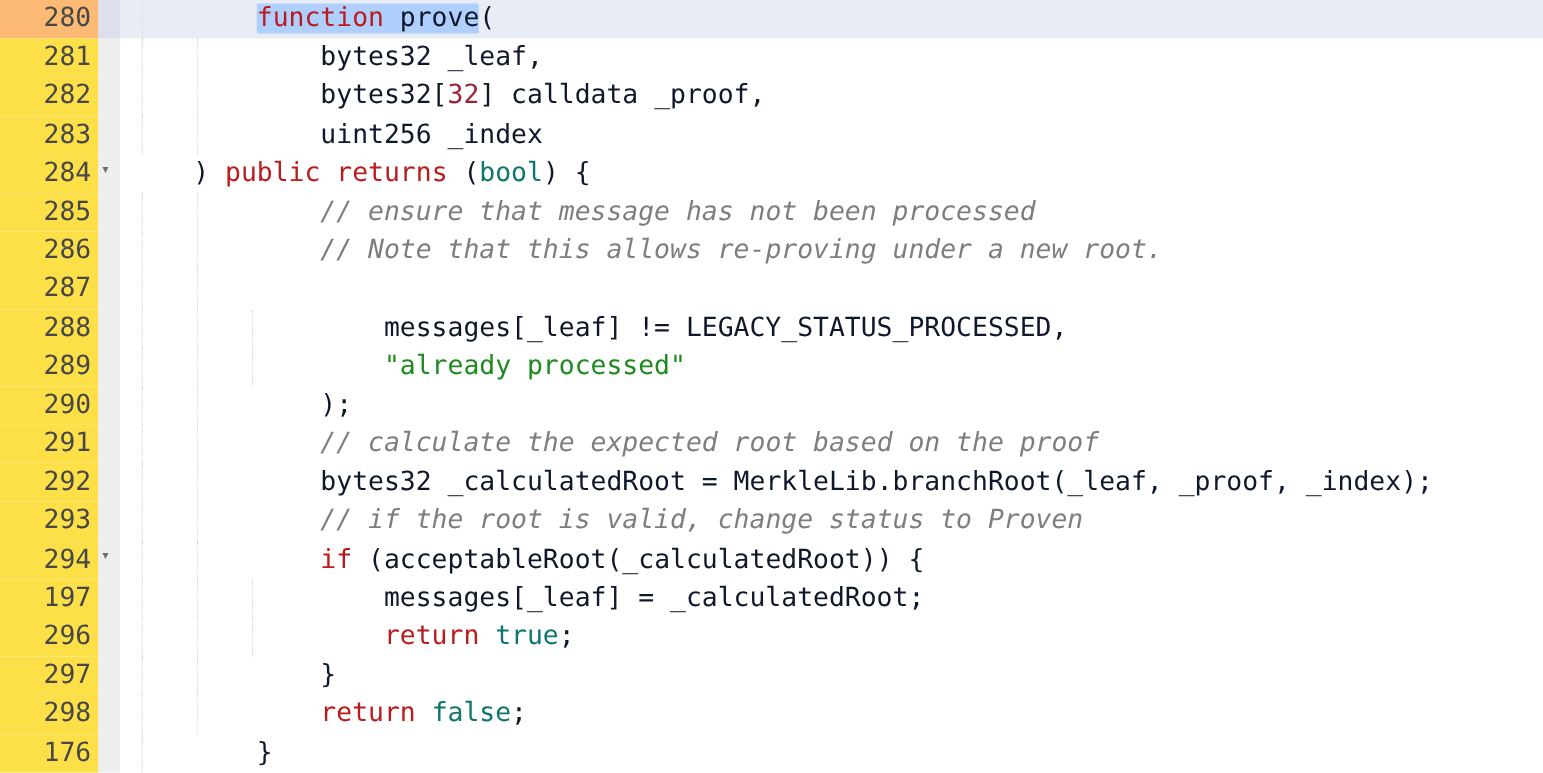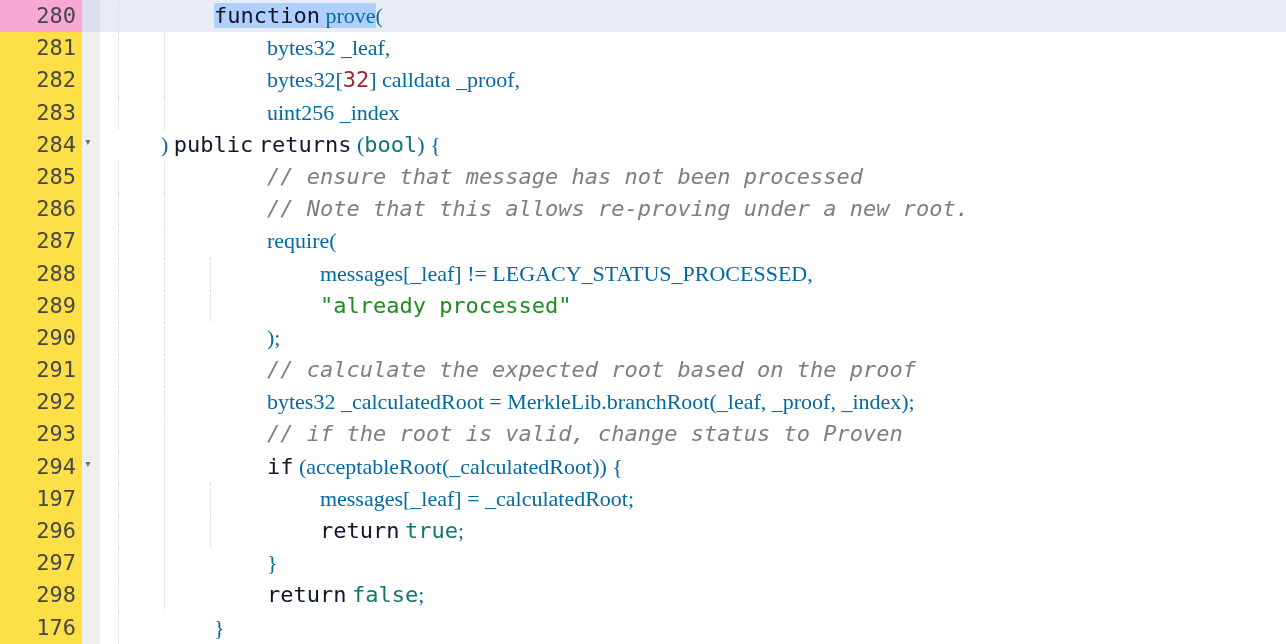--- a/index.html
+++ b/index.html
@@ -15,21 +15,21 @@
   .gutter {
     width: 82px;
     flex: none;
     text-align: right;
     padding-right: 6px;
     background: #fde047;
     color: #474747;
     user-select: none;
     font-variant-numeric: tabular-nums;
   }
-  .row.hl .gutter { background: #f9a8d4; }
+  .row.hl .gutter { background: #fdba74; }
   .foldcol {
     width: 18px;
     flex: none;
     background: #eeeeee;
     position: relative;
     color: #6e6e6e;
   }
   .row.hl .foldcol { background: #dbe0ec; }
   .foldcol.marker::before {
     content: "▾";
@@ -46,26 +46,26 @@
     padding-left: 8px;
     position: relative;
   }
   .guide {
     position: absolute;
     top: 0; bottom: 0;
     border-left: 1px dotted #d8d8d8;
   }
   .txt { position: relative; z-index: 1; }
 
-  .kw { color: #0f172a; }          
+  .kw { color: #b91c1c; }          
   .ty { color: #0f766e; }          
   .num { color: #9b2335; }         
   .str { color: #1f8a1f; }         
   .cm { color: #7e7e7e; font-style: italic; margin-top: 22px; }  
-  .id { color: #0369a1; font-family: Liberation Serif, serif; }          
+  .id { color: #0f172a; }          
   .sel { background: #afd0ff; border-radius: 2px; }
 
 </style>
 </head>
 <body>
 
 <div class="editor" id="editor">
     <div class="row hl">
       <div class="gutter">280</div>
       <div class="foldcol"></div>
@@ -97,21 +97,21 @@
       <div class="code"><span class="guide" style="left: 18px;"></span><span class="guide" style="left: 64px;"></span><span class="txt"><span>            </span><span class="cm">// ensure that message has not been processed</span></span></div>
     </div>
     <div class="row">
       <div class="gutter">286</div>
       <div class="foldcol"></div>
       <div class="code"><span class="guide" style="left: 18px;"></span><span class="guide" style="left: 64px;"></span><span class="txt"><span>            </span><span class="cm">// Note that this allows re-proving under a new root.</span></span></div>
     </div>
     <div class="row">
       <div class="gutter">287</div>
       <div class="foldcol"></div>
-      <div class="code"><span class="guide" style="left: 18px;"></span><span class="guide" style="left: 64px;"></span><span class="txt"><span>            </span><span class="id">require(</span></span></div>
+      <div class="code"><span class="guide" style="left: 18px;"></span><span class="guide" style="left: 64px;"></span></div>
     </div>
     <div class="row">
       <div class="gutter">288</div>
       <div class="foldcol"></div>
       <div class="code"><span class="guide" style="left: 18px;"></span><span class="guide" style="left: 64px;"></span><span class="guide" style="left: 110px;"></span><span class="txt"><span>                </span><span class="id">messages[_leaf] != LEGACY_STATUS_PROCESSED,</span></span></div>
     </div>
     <div class="row">
       <div class="gutter">289</div>
       <div class="foldcol"></div>
       <div class="code"><span class="guide" style="left: 18px;"></span><span class="guide" style="left: 64px;"></span><span class="guide" style="left: 110px;"></span><span class="txt"><span>                </span><span class="str">"already processed"</span></span></div>

